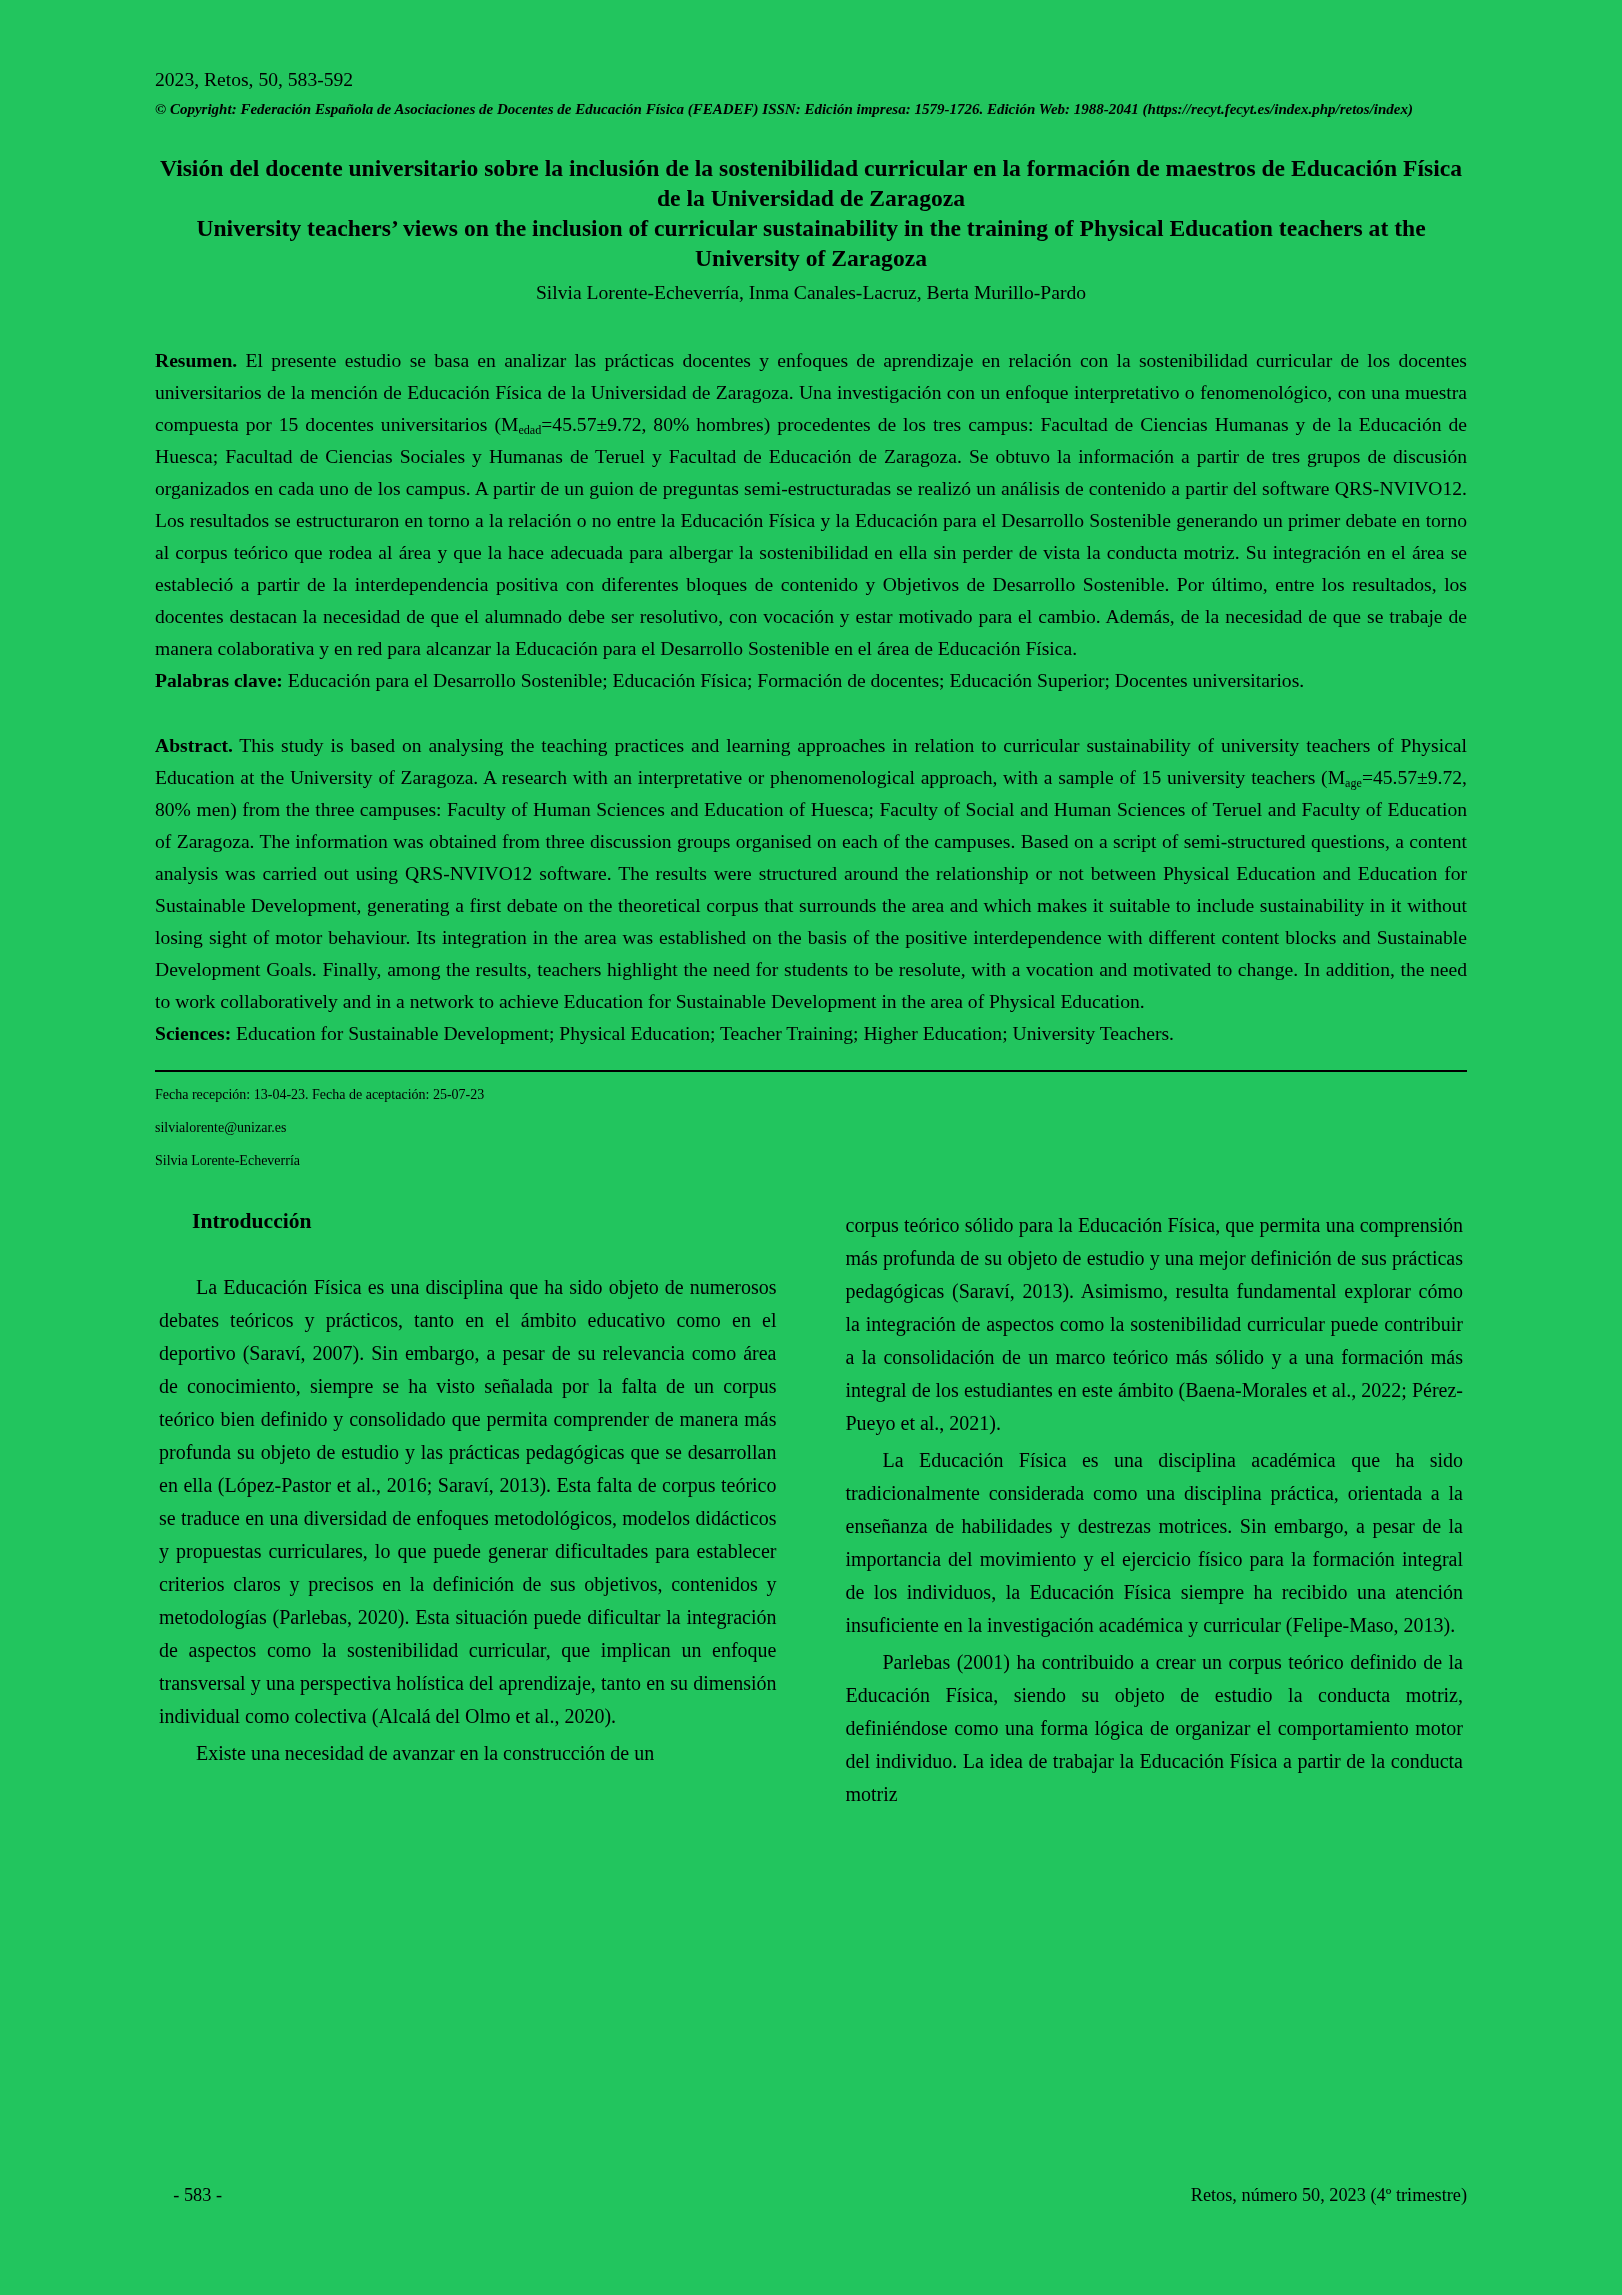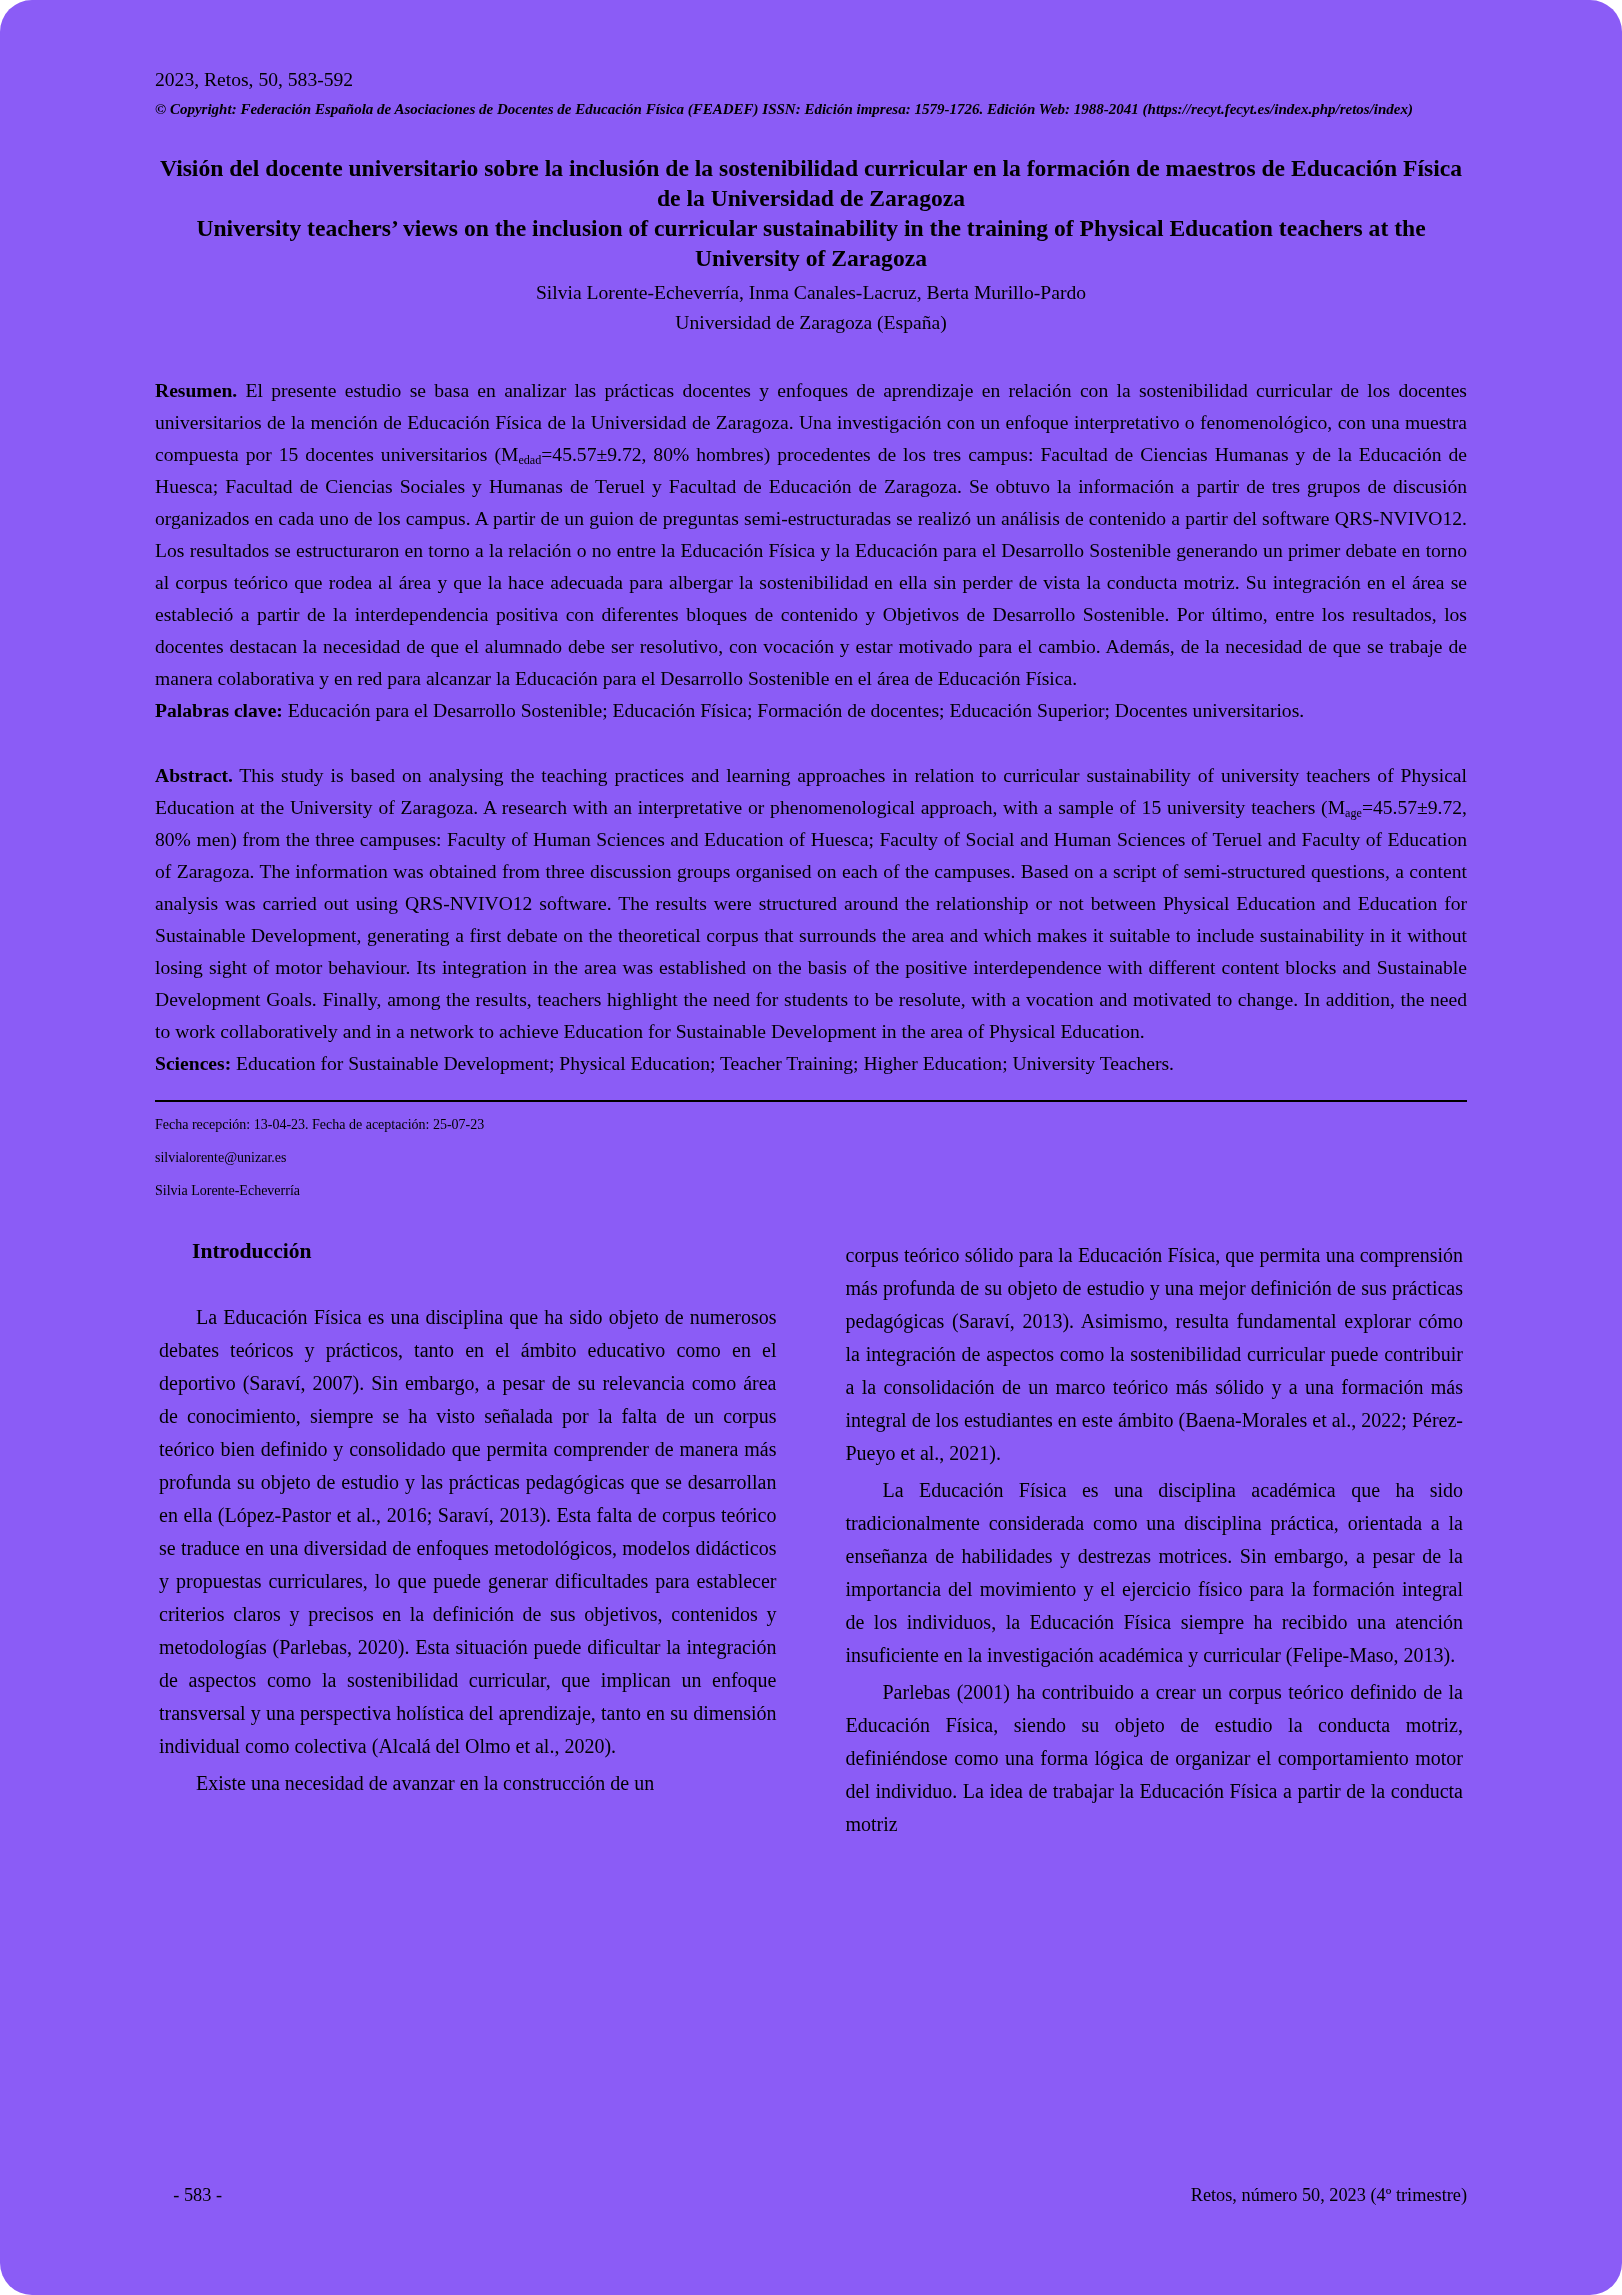--- a/index.html
+++ b/index.html
@@ -1,26 +1,25 @@
 <!DOCTYPE html>
 <html lang="es" style="font-size:10.5px"><head>
 <meta charset="utf-8">
 <style>
   html, body { margin: 0; padding: 0; background: #ffffff; }
   .page {
     position: relative;
     width: 1622px;
     height: 2295px;
-    background: #8b5cf6;
+    background: #22c55e;
     color: #000000;
     font-family: "Liberation Serif", "DejaVu Serif", serif;
     overflow: hidden;
     box-sizing: border-box;
     padding: 69px 155px 0 155px;
-    border-radius: 32px;
   }
   .cite {
     font-size: 19.6px;
     line-height: 22px;
   }
   .copyright {
     font-size: 15px;
     font-style: italic;
     line-height: 18.3px;
     margin-top: 9px;
@@ -113,21 +112,20 @@
 
   <div class="cite">2023, Retos, 50, 583-592</div>
   <div class="copyright">© Copyright: Federación Española de Asociaciones de Docentes de Educación Física (FEADEF) ISSN: Edición impresa: 1579-1726. Edición Web: 1988-2041 (https://recyt.fecyt.es/index.php/retos/index)</div>
 
   <div class="title-block">
     <h1 class="title-es">Visión del docente universitario sobre la inclusión de la sostenibilidad curricular en la formación de maestros de Educación Física de la Universidad de Zaragoza</h1>
     <h2 class="title-en" lang="en">University teachers’ views on the inclusion of curricular sustainability in the training of Physical Education teachers at the University of Zaragoza</h2>
   </div>
 
   <div class="authors">Silvia Lorente-Echeverría, Inma Canales-Lacruz, Berta Murillo-Pardo</div>
-  <div class="affiliation">Universidad de Zaragoza (España)</div>
 
   <p class="abs first"><b>Resumen.</b><span> El presente estudio se basa en analizar las prácticas docentes y enfoques de aprendizaje en relación con la sostenibilidad curricular de los docentes universitarios de la mención de Educación Física de la Universidad de Zaragoza. Una investigación con un enfoque interpretativo o fenomenológico, con una muestra compuesta por 15 docentes universitarios (M</span><sub class="msub">edad</sub><span>=45.57±9.72, 80% hombres) procedentes de los tres campus: Facultad de Ciencias Humanas y de la Educación de Huesca; Facultad de Ciencias Sociales y Humanas de Teruel y Facultad de Educación de Zaragoza. Se obtuvo la información a partir de tres grupos de discusión organizados en cada uno de los campus. A partir de un guion de preguntas semi-estructuradas se realizó un análisis de contenido a partir del software QRS-NVIVO12. Los resultados se estructuraron en torno a la relación o no entre la Educación Física y la Educación para el Desarrollo Sostenible generando un primer debate en torno al corpus teórico que rodea al área y que la hace adecuada para albergar la sostenibilidad en ella sin perder de vista la conducta motriz. Su integración en el área se estableció a partir de la interdependencia positiva con diferentes bloques de contenido y Objetivos de Desarrollo Sostenible. Por último, entre los resultados, los docentes destacan la necesidad de que el alumnado debe ser resolutivo, con vocación y estar motivado para el cambio. Además, de la necesidad de que se trabaje de manera colaborativa y en red para alcanzar la Educación para el Desarrollo Sostenible en el área de Educación Física.</span></p>
   <p class="kw"><b>Palabras clave:</b><span> Educación para el Desarrollo Sostenible; Educación Física; Formación de docentes; Educación Superior; Docentes universitarios.</span></p>
 
   <p class="abs second" lang="en"><b>Abstract.</b><span> This study is based on analysing the teaching practices and learning approaches in relation to curricular sustainability of university teachers of Physical Education at the University of Zaragoza. A research with an interpretative or phenomenological approach, with a sample of 15 university teachers (M</span><sub class="msub">age</sub><span>=45.57±9.72, 80% men) from the three campuses: Faculty of Human Sciences and Education of Huesca; Faculty of Social and Human Sciences of Teruel and Faculty of Education of Zaragoza. The information was obtained from three discussion groups organised on each of the campuses. Based on a script of semi-structured questions, a content analysis was carried out using QRS-NVIVO12 software. The results were structured around the relationship or not between Physical Education and Education for Sustainable Development, generating a first debate on the theoretical corpus that surrounds the area and which makes it suitable to include sustainability in it without losing sight of motor behaviour. Its integration in the area was established on the basis of the positive interdependence with different content blocks and Sustainable Development Goals. Finally, among the results, teachers highlight the need for students to be resolute, with a vocation and motivated to change. In addition, the need to work collaboratively and in a network to achieve Education for Sustainable Development in the area of Physical Education.</span></p>
   <p class="kw" lang="en"><b>Sciences:</b><span> Education for Sustainable Development; Physical Education; Teacher Training; Higher Education; University Teachers.</span></p>
 
   <hr class="rule">
 
   <div class="reception">

